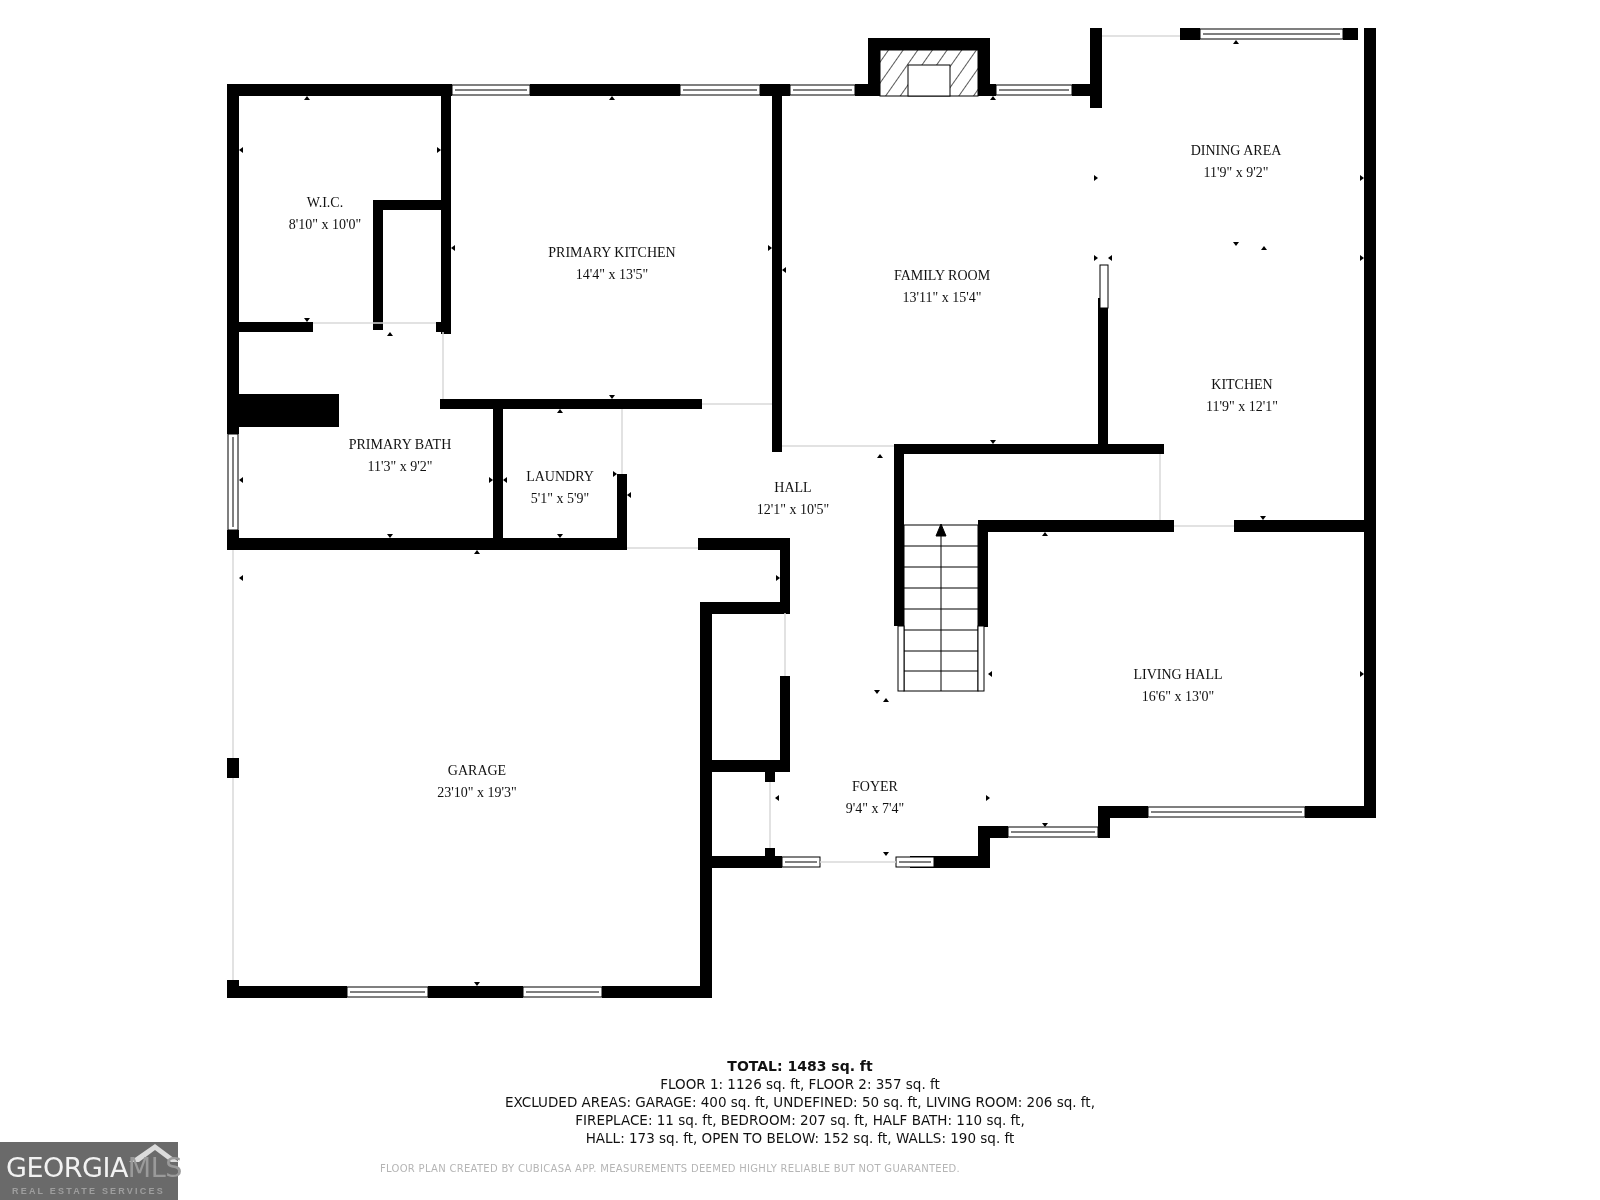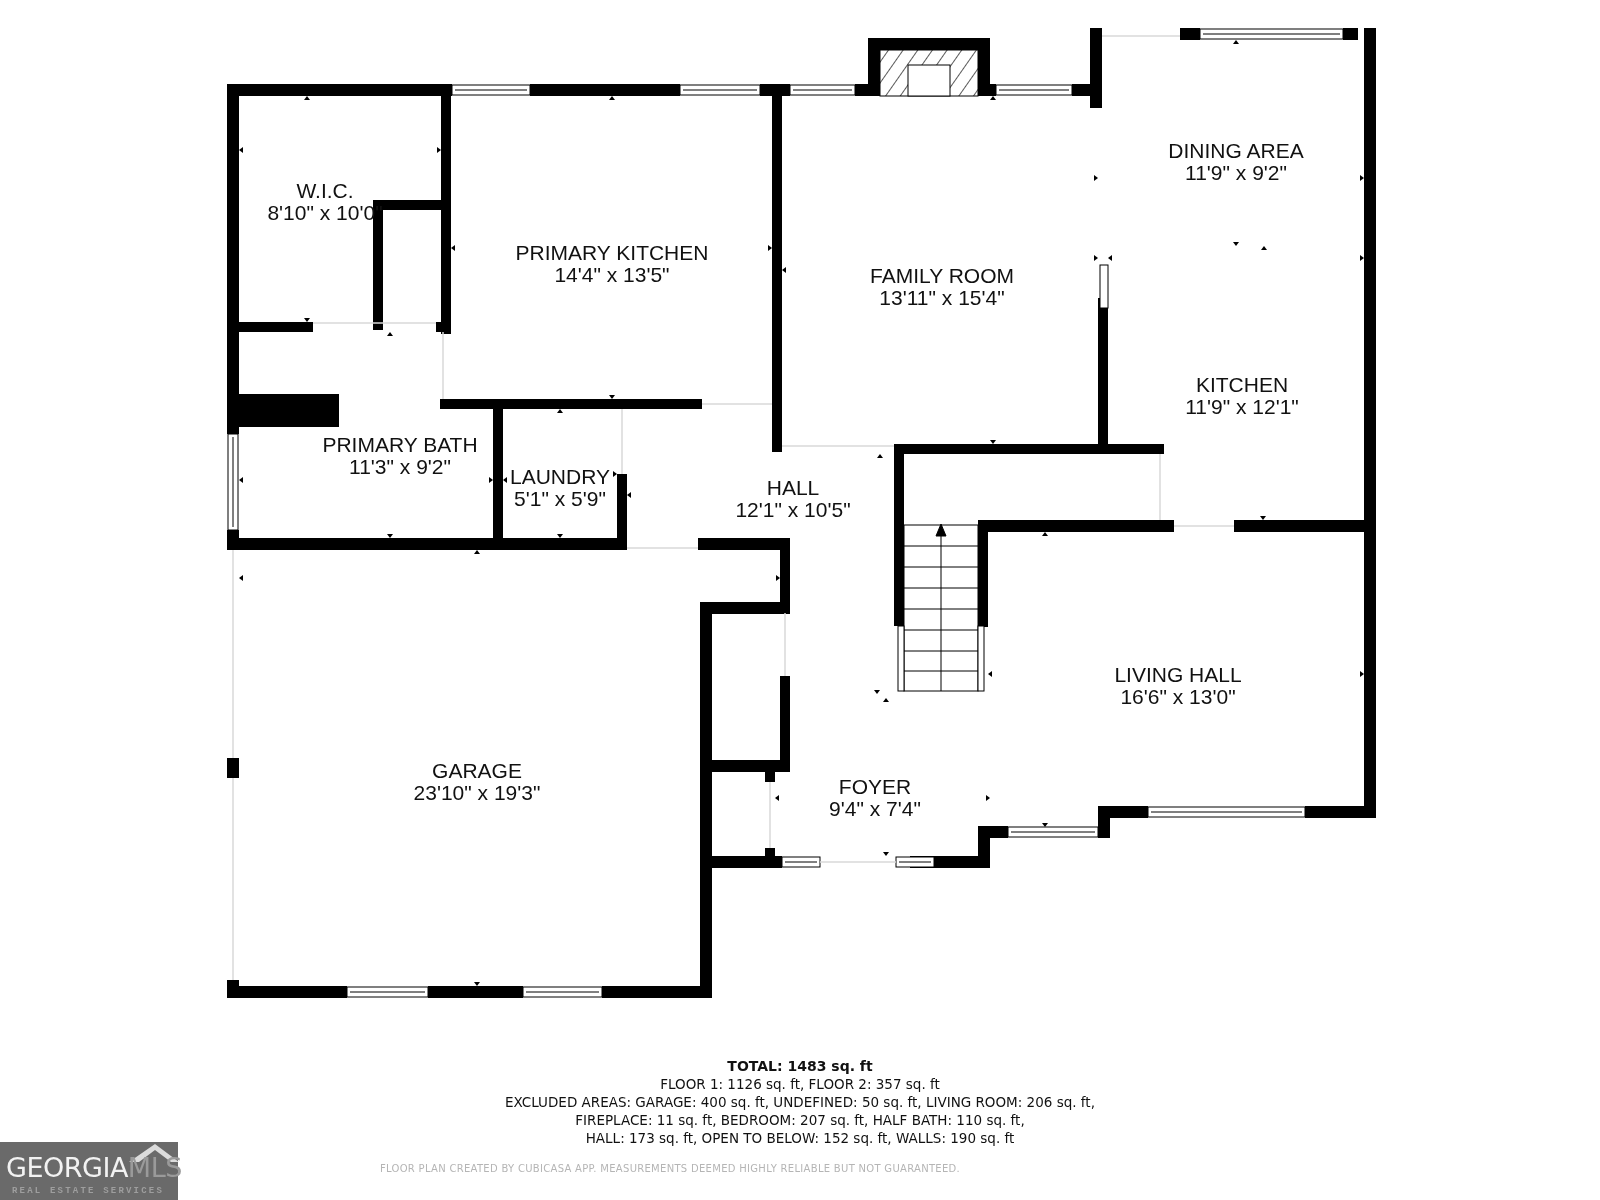--- a/index.html
+++ b/index.html
@@ -1,28 +1,28 @@
 <!DOCTYPE html>
 <html><head>
 <meta charset="utf-8">
 <style>
   html, body { margin: 0; padding: 0; background: #ffffff; }
   body { width: 1600px; height: 1200px; position: relative; overflow: hidden; font-family: "Liberation Sans", sans-serif; }
   #plan { position: absolute; left: 0; top: 0; width: 1600px; height: 1200px; }
-  .room-label { position: absolute; text-align: center; color: #111; font-family: Liberation Sans, sans-serif; font-size: 21px; line-height: 22px; transform: translateX(-50%); white-space: nowrap; }
+  .room-label { position: absolute; text-align: center; color: #111; font-family: Liberation Serif, serif; font-size: 14px; line-height: 22px; transform: translateX(-50%); white-space: nowrap; }
   .room-label .name { display: block; }
   .room-label .dim { display: block; }
   #summary { position: absolute; left: 0; top: 1057px; width: 1600px; text-align: center; font-family: "DejaVu Sans", sans-serif; color: #111; font-size: 13.5px; line-height: 18px; }
   #summary .total { font-weight: bold; font-size: 14px; }
   #disclaimer { position: absolute; left: 0; top: 1163px; width: 1340px; text-align: center; font-family: "DejaVu Sans", sans-serif; font-size: 10px; color: #b5b5b5; letter-spacing: 0.3px; }
   #logo { position: absolute; left: 0; top: 1142px; width: 178px; height: 58px; background: #6a6a6a; color: #f0f0f0; }
   #logo .brand { position: absolute; left: 6px; top: 10px; font-family: "DejaVu Sans", sans-serif; font-size: 27px; letter-spacing: -0.5px; font-weight: normal; }
   #logo .brand .ga { color: #f2f2f2; }
   #logo .brand .mls { color: #9a9a9a; }
-  #logo .sub { position: absolute; left: 12px; top: 44px; font-family: Liberation Mono, monospace; font-size: 9px; letter-spacing: 2.2px; color: #9e9e9e; font-weight: bold; }
+  #logo .sub { position: absolute; left: 12px; top: 44px; font-family: Liberation Sans, sans-serif; font-size: 9px; letter-spacing: 2.2px; color: #9e9e9e; font-weight: bold; }
   #logo svg { position: absolute; left: 125px; top: 0px; }
 </style>
 </head>
 <body>
 
 <svg id="plan" width="1600" height="1200" viewBox="0 0 1600 1200" xmlns="http://www.w3.org/2000/svg">
   <defs>
     <pattern id="hatch" patternUnits="userSpaceOnUse" width="12" height="12" patternTransform="rotate(35)">
       <line x1="0" y1="0" x2="0" y2="12" stroke="#000" stroke-width="1.3"></line>
     </pattern>
@@ -212,21 +212,21 @@
     <polygon points="1364,674 1360,671 1360,677"></polygon>
     <polygon points="877,694 874,690 880,690"></polygon>
     <polygon points="886,698 883,702 889,702"></polygon>
     <polygon points="775,798 779,795 779,801"></polygon>
     <polygon points="990,798 986,795 986,801"></polygon>
     <polygon points="886,856 883,852 889,852"></polygon>
     <polygon points="1045,827 1042,823 1048,823"></polygon>
   </g>
 </svg>
 
-<div class="room-label" style="left:325px; top:180px;">
+<div class="room-label" style="left:325px; top:192px;">
   <span class="name">W.I.C.</span>
   <span class="dim">8'10" x 10'0"</span>
 </div>
 <div class="room-label" style="left:612px; top:242px;">
   <span class="name">PRIMARY KITCHEN</span>
   <span class="dim">14'4" x 13'5"</span>
 </div>
 <div class="room-label" style="left:942px; top:265px;">
   <span class="name">FAMILY ROOM</span>
   <span class="dim">13'11" x 15'4"</span>

